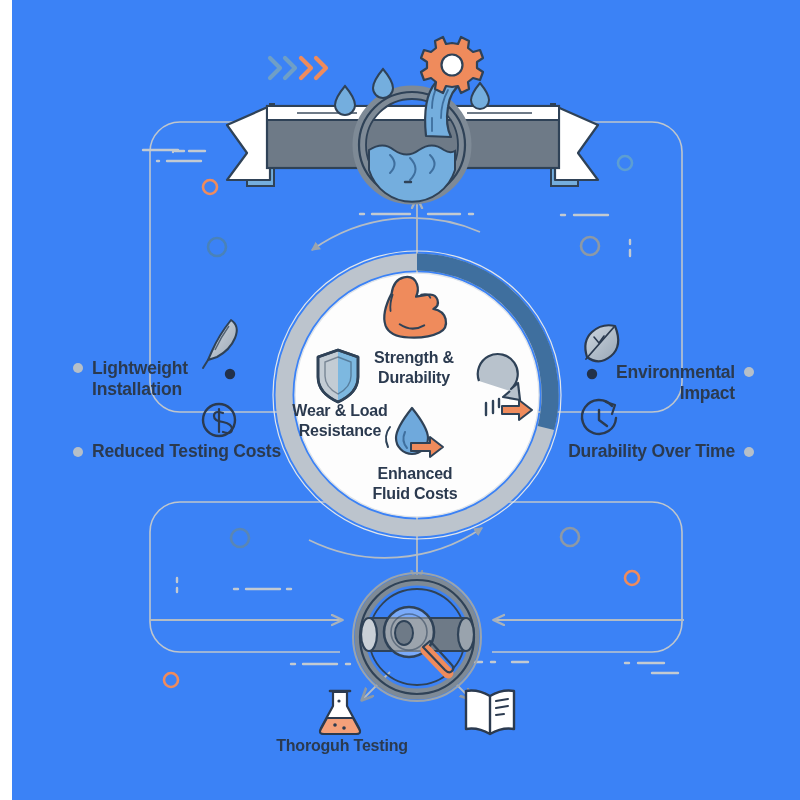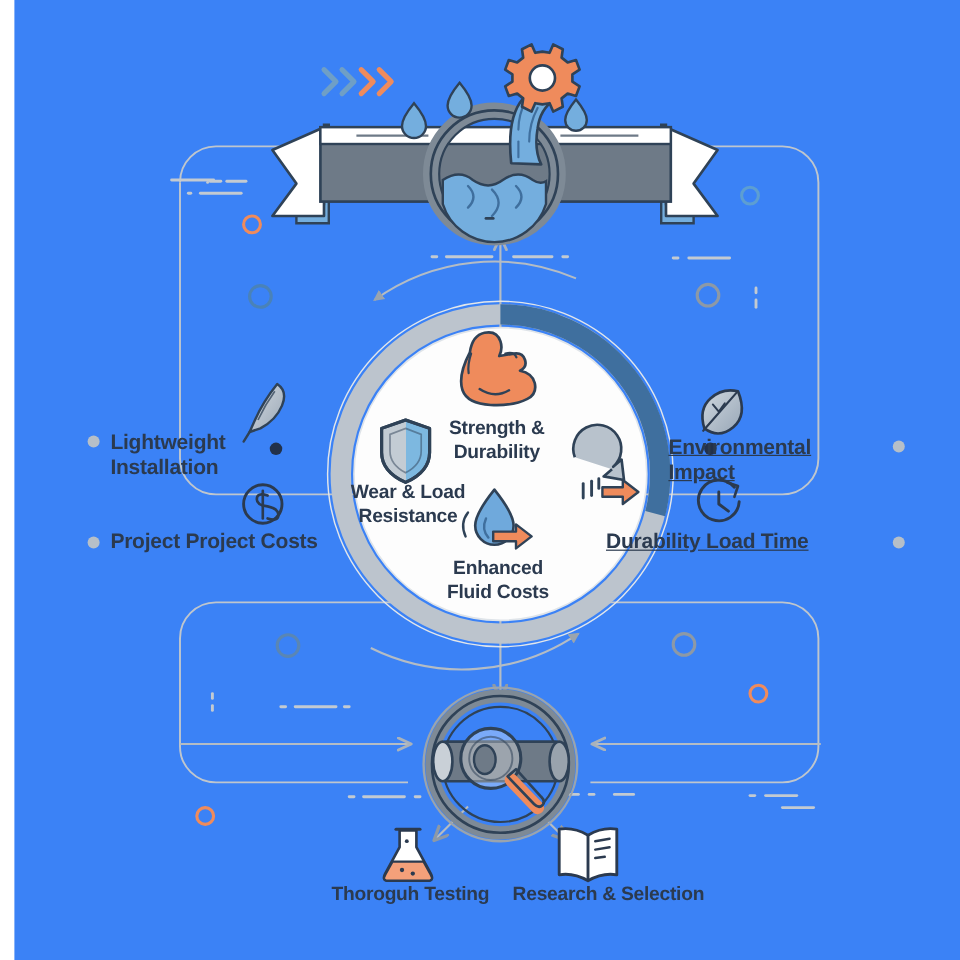--- a/index.html
+++ b/index.html
@@ -16,21 +16,21 @@
     position:absolute;
     color:#2b3a4f;
     font-weight:700;
     letter-spacing:-0.2px;
     line-height:1.22;
     white-space:pre-line;
   }
   .lbl.side{font-size:17.5px;}
   .lbl.center{font-size:16px;text-align:center;}
   .lbl.bottom{font-size:16px;text-align:center;}
-  .lbl.r{text-decoration:underline;}
+  .lbl.r{text-align:right;}
   .lbl.l{text-align:left;}
 </style>
 </head>
 <body>
 
 <div id="stage">
 
 <svg class="layer" viewBox="0 0 800 800">
   <defs>
     <marker id="ah" markerWidth="9" markerHeight="9" refX="6" refY="3.2" orient="auto">
@@ -301,33 +301,32 @@
 <svg class="layer" viewBox="0 0 800 800">
   <circle cx="66" cy="368" r="5" fill="#b6bfc8"></circle>
   <circle cx="66" cy="452" r="5" fill="#b6bfc8"></circle>
   <circle cx="737" cy="372" r="5" fill="#b6bfc8"></circle>
   <circle cx="737" cy="452" r="5" fill="#b6bfc8"></circle>
 </svg>
 
 <div class="lbl side l" style="left:80px;top:358px;width:190px;">Lightweight
 Installation</div>
 
-<div class="lbl side l" style="left:80px;top:441px;width:230px;">Project Project Costs</div>
+<div class="lbl side l" style="left:80px;top:441px;width:230px;">Reduced Testing Costs</div>
 
 <div class="lbl side r" style="left:545px;top:362px;width:178px;">Environmental
 Impact</div>
 
-<div class="lbl side r" style="left:493px;top:441px;width:230px;">Durability Load Time</div>
+<div class="lbl side r" style="left:493px;top:441px;width:230px;">Durability Over Time</div>
 
 <div class="lbl center" style="left:327px;top:348px;width:150px;">Strength &amp;
 Durability</div>
 
 <div class="lbl center" style="left:262px;top:401px;width:132px;">Wear &amp; Load
 Resistance</div>
 
 <div class="lbl center" style="left:339px;top:464px;width:128px;">Enhanced
 Fluid Costs</div>
 
 <div class="lbl bottom" style="left:255px;top:736px;width:150px;text-align:center;">Thoroguh Testing</div>
 
-<div class="lbl bottom" style="left:400px;top:736px;width:190px;">Research &amp; Selection</div>
 
 </div>
 
 </body></html>

